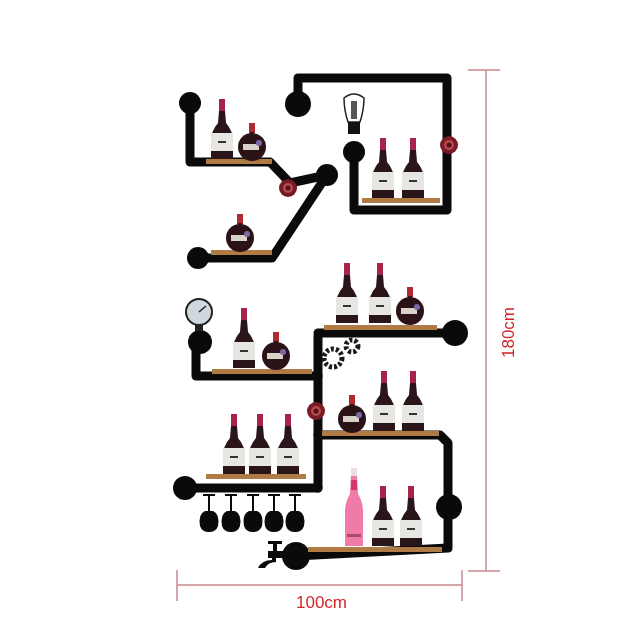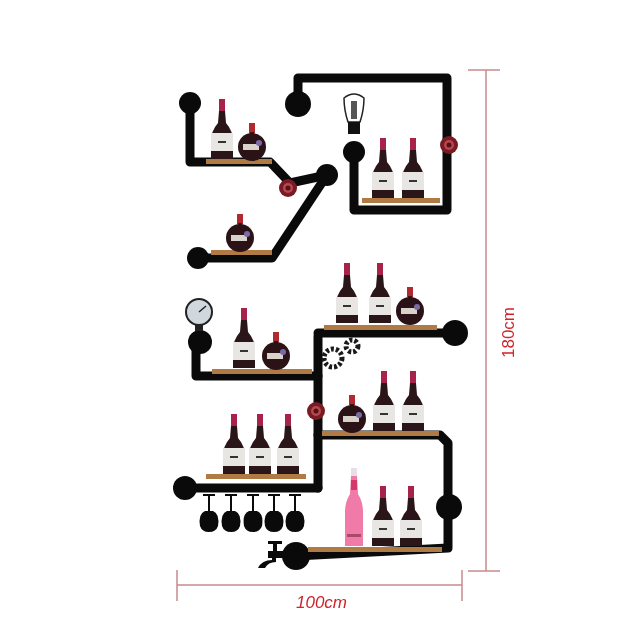--- a/index.html
+++ b/index.html
@@ -1,21 +1,21 @@
 <!DOCTYPE html>
 <html><head>
 <meta charset="utf-8">
 <style>
   html, body { margin: 0; padding: 0; background: #ffffff; }
   body { width: 640px; height: 640px; position: relative; overflow: hidden;
          font-family: "Liberation Sans", sans-serif; }
   #stage { position: absolute; left: 0; top: 0; width: 640px; height: 640px; }
   .dim-label { position: absolute; color: #d2232a; font-size: 17px;
                font-family: "Liberation Sans", sans-serif; }
-  #width-label { left: 296px; top: 593px; font-style: italic; }
+  #width-label { left: 296px; top: 593px; }
   #height-label { left: 499px; top: 296px; transform-origin: left top;
                   transform: rotate(-90deg) translate(-62px, 0); }
 </style>
 </head>
 <body>
 
 <div id="stage">
 <svg width="640" height="640" viewBox="0 0 640 640" xmlns="http://www.w3.org/2000/svg">
   <defs>
 

